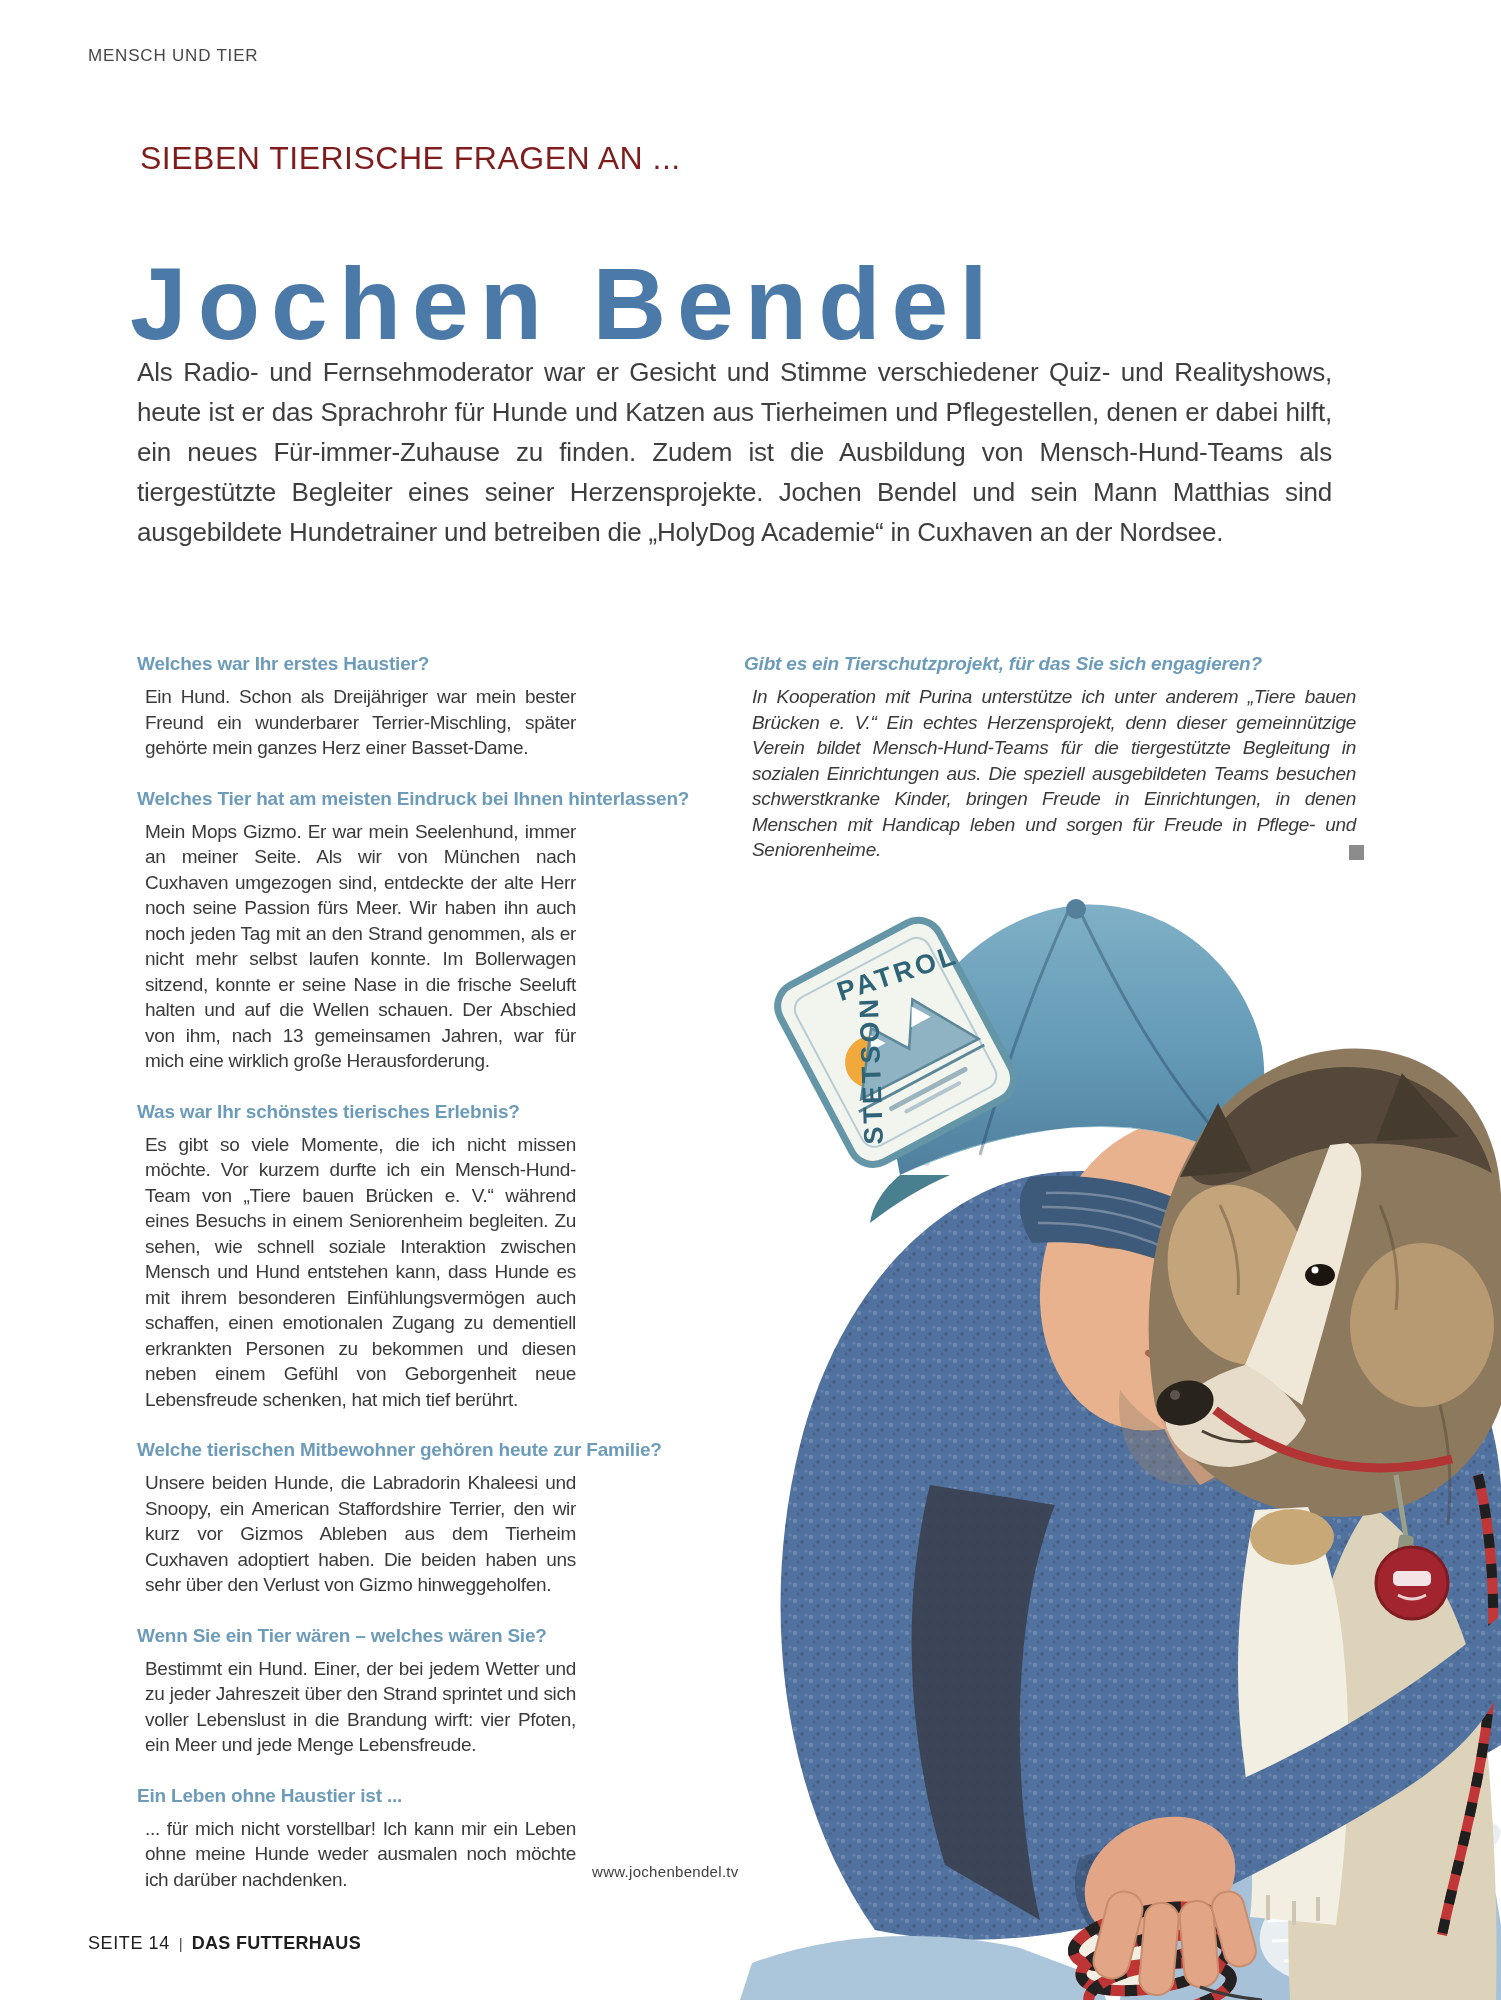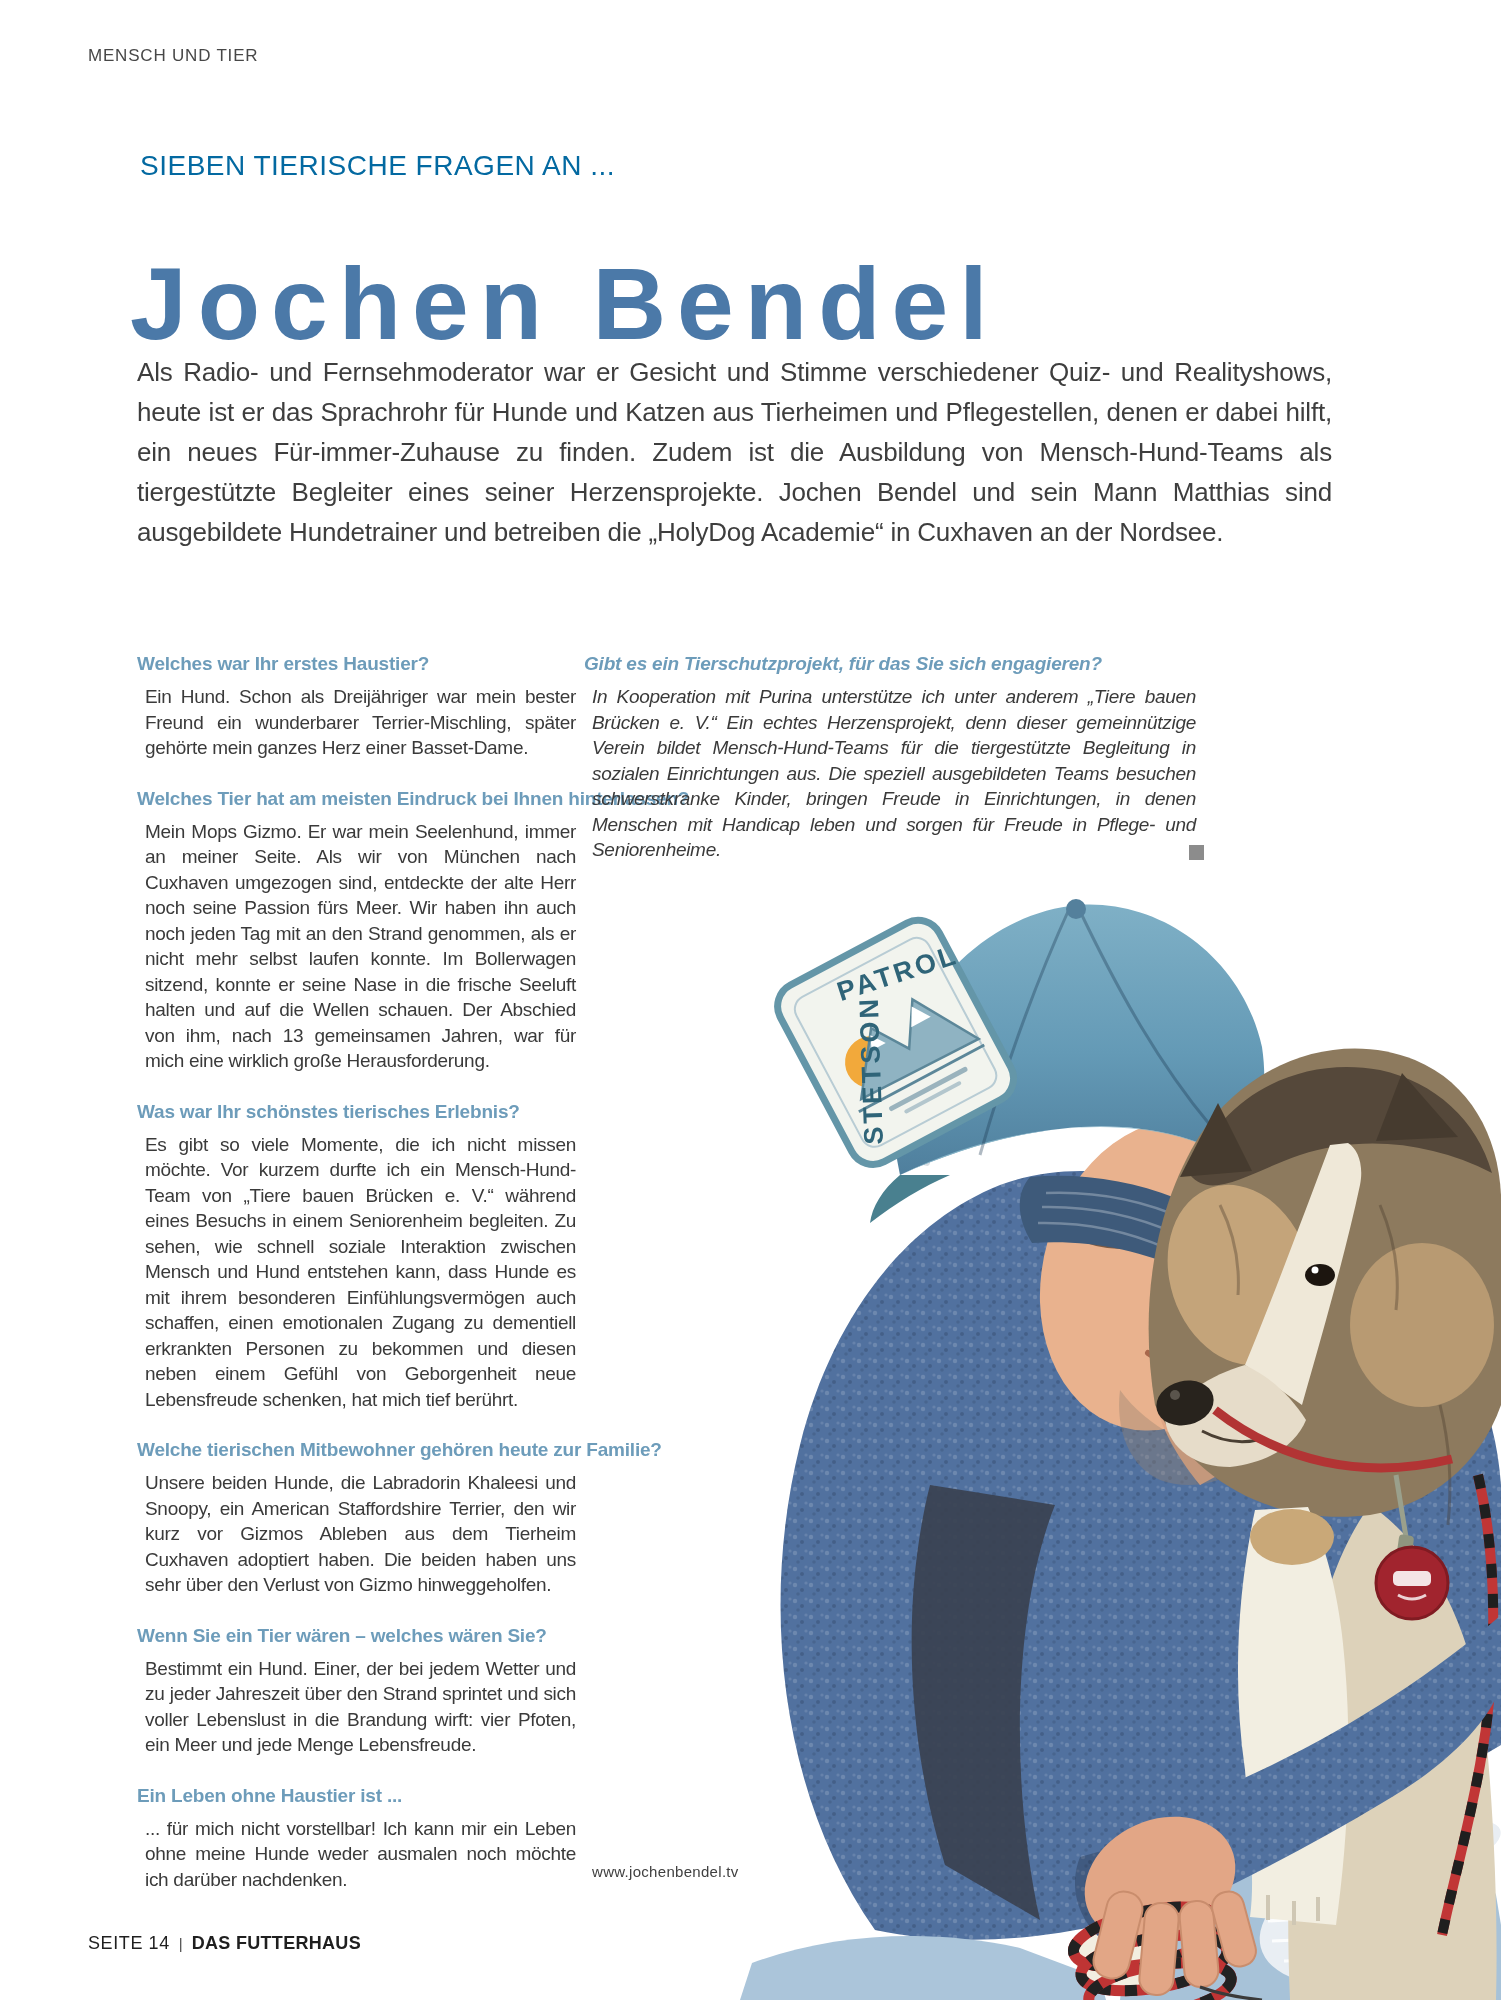--- a/index.html
+++ b/index.html
@@ -5,36 +5,36 @@
   html,body{margin:0;padding:0;}
   body{
     width:1501px;height:2000px;position:relative;background:#ffffff;
     font-family:"Liberation Sans", sans-serif;overflow:hidden;color:#3a3a3a;
   }
   .section-label{
     position:absolute;left:88px;top:46px;font-size:17px;letter-spacing:.8px;
     color:#474747;font-weight:400;
   }
   .kicker{
-    position:absolute;left:140px;top:150px;font-size:28px;letter-spacing:.5px;
-    color:#0369a1;font-weight:400;
+    position:absolute;left:140px;top:140px;font-size:32px;letter-spacing:.5px;
+    color:#7f1d1d;font-weight:400;
   }
   .page-title{
     position:absolute;left:130px;top:183px;font-size:102px;line-height:1.05;
     font-weight:700;color:#4b79a8;letter-spacing:11px;white-space:nowrap;
   }
   .intro{
     position:absolute;left:137px;top:330px;width:1195px;
     font-size:26px;line-height:40px;color:#3e3e3e;letter-spacing:-.2px;
     text-align:justify;
     margin-top:22px;
   }
   .columns{
     position:absolute;left:137px;top:652px;width:1228px;
-    display:flex;align-items:flex-start;
+    display:flex;gap:160px;align-items:flex-start;
   }
   .col-left{width:447px;flex:0 0 447px;}
   .col-right{width:620px;flex:0 0 620px;font-style:italic;}
   .qa + .qa{margin-top:26px;}
   .q{
     margin:0 0 4px 0;font-size:19px;font-weight:700;color:#6d9cba;
     white-space:nowrap;letter-spacing:-.2px;line-height:24px;
   }
   .a{
     margin:8px;font-size:19px;line-height:25.5px;color:#3a3a3a;

